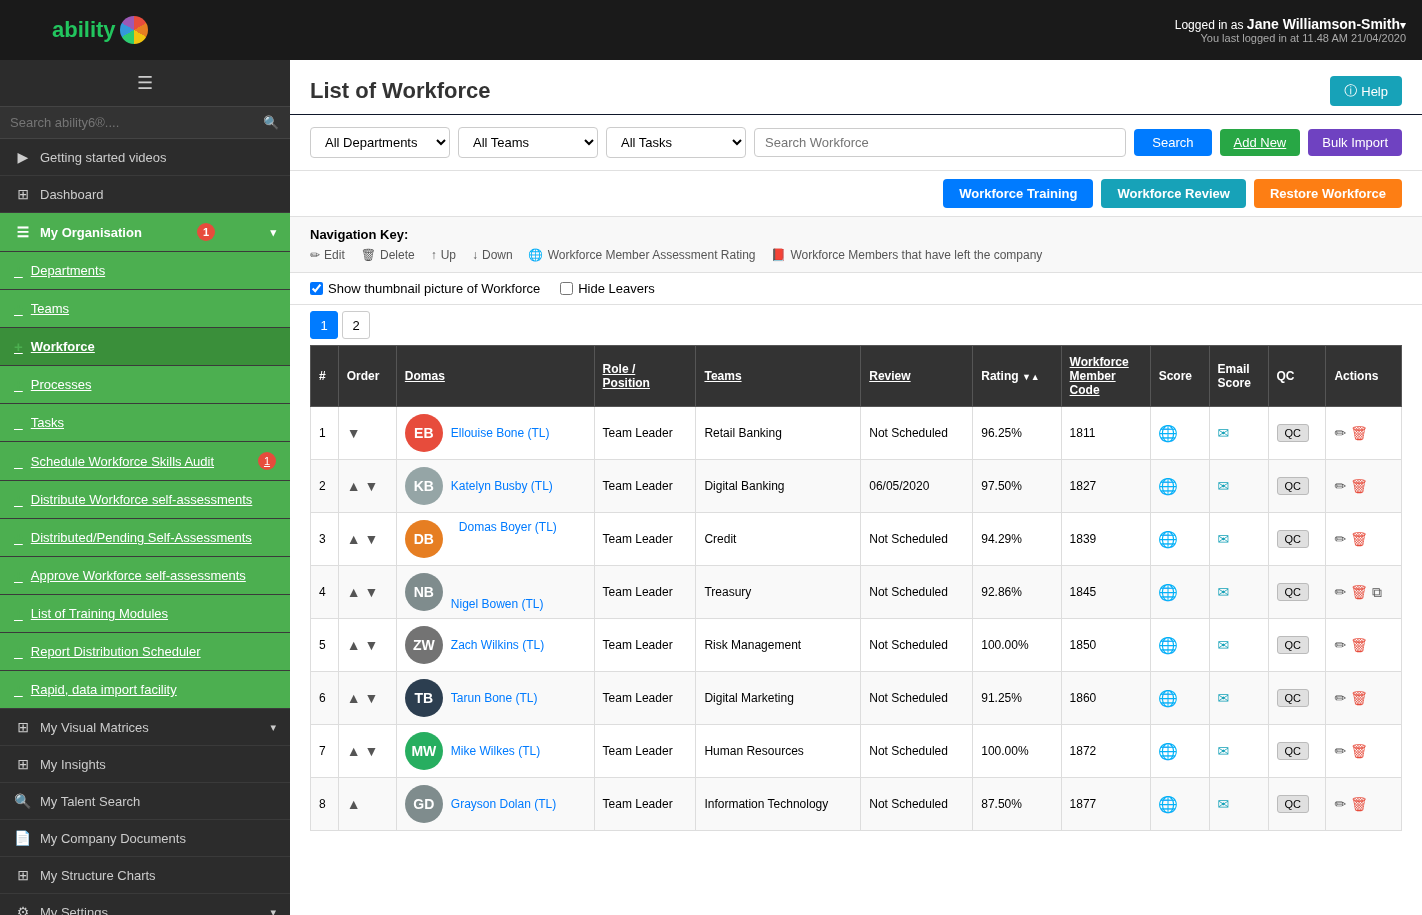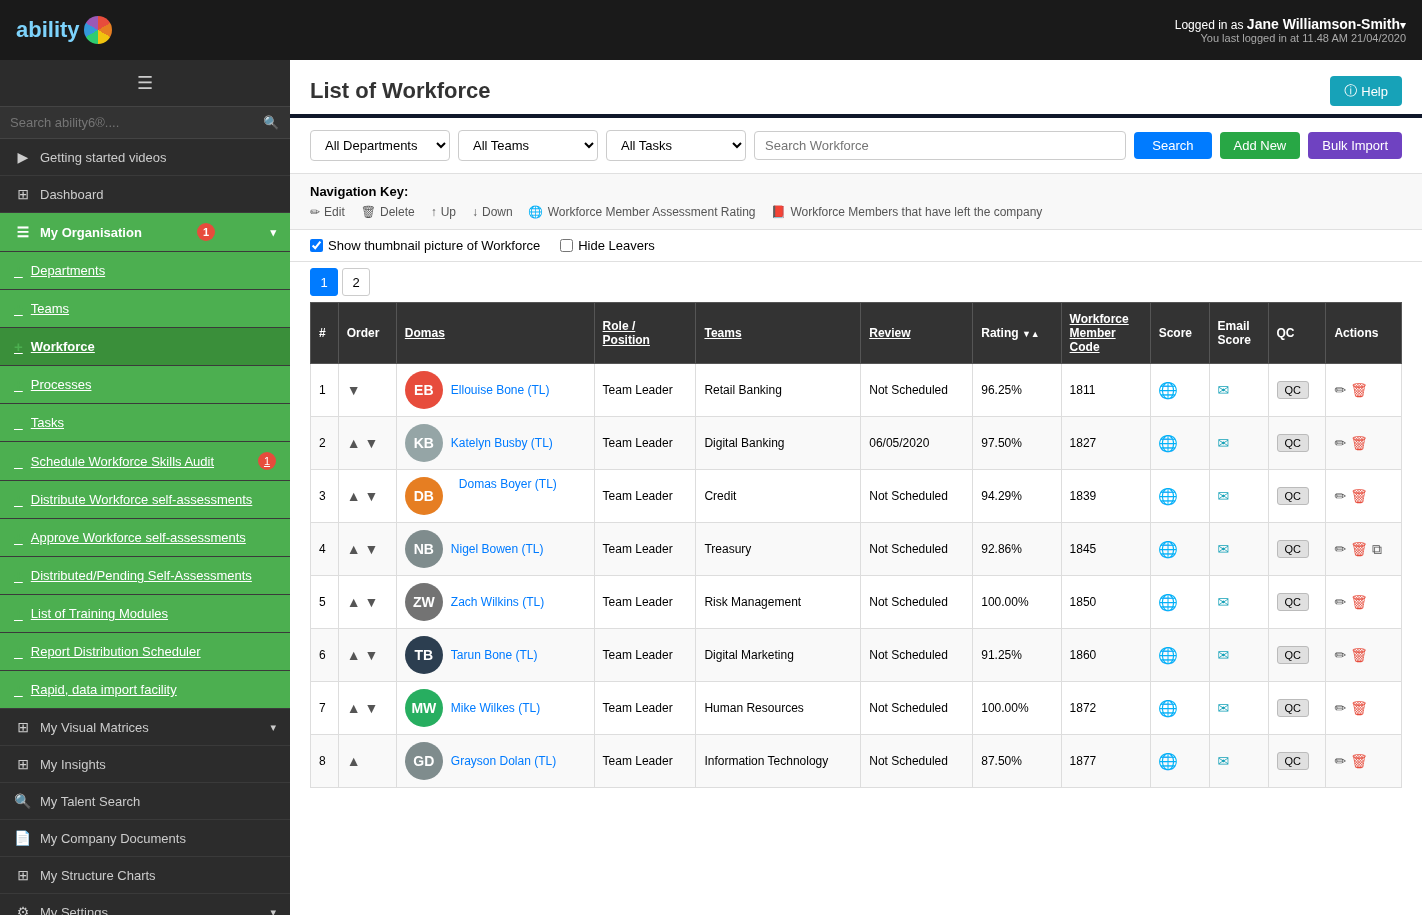--- a/index.html
+++ b/index.html
@@ -23,30 +23,30 @@
     .sidebar-item { padding: 10px 14px; color: #ccc; cursor: pointer; display: flex; align-items: center; gap: 8px; border-bottom: 1px solid #3a3a3a; font-size: 13px; }
     .sidebar-item.active { background: #4caf50; color: #fff; font-weight: bold; }
     .sidebar-item.green { background: #4caf50; color: #fff; text-decoration: underline; }
     .sidebar-item .badge { background: #e74c3c; color: #fff; border-radius: 50%; width: 18px; height: 18px; display: inline-flex; align-items: center; justify-content: center; font-size: 11px; margin-left: auto; }
     .sidebar-item .icon { font-size: 14px; width: 18px; text-align: center; }
     .sidebar-item .plus { color: #4caf50; font-weight: bold; font-size: 15px; }
     .sidebar-item .chevron { margin-left: auto; font-size: 11px; }
 
     
     .main { flex: 1; overflow-y: auto; background: #fff; }
-    .main-header { padding: 16px 20px 8px; display: flex; align-items: center; justify-content: space-between; border-bottom: 4px solid #0f172a; }
+    .main-header { padding: 16px 20px 8px; display: flex; align-items: center; justify-content: space-between; border-bottom: 1px solid #0f172a; }
     .main-title { font-size: 22px; font-weight: bold; color: #333; }
     .help-btn { background: #17a2b8; color: #fff; border: none; padding: 6px 14px; border-radius: 4px; cursor: pointer; font-size: 13px; display: flex; align-items: center; gap: 4px; }
 
     
     .filter-bar { padding: 12px 20px; display: flex; align-items: center; gap: 8px; border-bottom: 1px solid #e0e0e0; flex-wrap: wrap; }
     .filter-select { padding: 6px 10px; border: 1px solid #ccc; border-radius: 4px; font-size: 13px; background: #fff; cursor: pointer; min-width: 140px; }
     .search-input { padding: 6px 10px; border: 1px solid #ccc; border-radius: 4px; font-size: 13px; flex: 1; min-width: 160px; }
     .search-btn { background: #007bff; color: #fff; border: none; padding: 6px 18px; border-radius: 4px; cursor: pointer; font-size: 13px; }
-    .add-btn { background: #28a745; color: #fff; border: none; padding: 6px 14px; border-radius: 4px; cursor: pointer; font-size: 13px; margin-left: auto; }
+    .add-btn { background: #28a745; color: #fff; border: none; padding: 6px 14px; border-radius: 4px; cursor: pointer; font-size: 13px; margin-left: auto; text-decoration: underline; }
     .bulk-btn { background: #6f42c1; color: #fff; border: none; padding: 6px 14px; border-radius: 4px; cursor: pointer; font-size: 13px; }
 
     
     .action-bar { padding: 8px 20px; display: flex; gap: 8px; justify-content: flex-end; border-bottom: 1px solid #e0e0e0; }
     .wf-training-btn { background: #007bff; color: #fff; border: none; padding: 7px 16px; border-radius: 4px; cursor: pointer; font-size: 13px; font-weight: bold; }
     .wf-review-btn { background: #17a2b8; color: #fff; border: none; padding: 7px 16px; border-radius: 4px; cursor: pointer; font-size: 13px; font-weight: bold; }
     .restore-btn { background: #fd7e14; color: #fff; border: none; padding: 7px 16px; border-radius: 4px; cursor: pointer; font-size: 13px; font-weight: bold; }
 
     
     .nav-key { padding: 10px 20px; background: #f8f8f8; border-bottom: 1px solid #e0e0e0; }
@@ -83,21 +83,21 @@
     .act-icon.copy { color: #555; }
     .rating-icon { color: #17a2b8; font-size: 16px; cursor: pointer; }
     .email-icon { color: #17a2b8; font-size: 14px; }
     .sort-icons { display: inline-flex; flex-direction: column; font-size: 9px; line-height: 1; }
   </style>
 </head>
 <body>
 
 <div class="topbar">
   <div class="logo">
-    <span style="font-size:22px;font-weight:bold;color:#7dd3fc;">ability</span>
+    <span style="font-size:22px;font-weight:bold;color:#22c55e;margin-left:36px;">ability</span>
     <span class="logo-circle"></span>
   </div>
   <div class="topbar-right">
     <div>
       <span>Logged in as</span>
       <strong style="cursor:pointer;">Jane Williamson-Smith</strong>▾
     </div>
     <div style="font-size:11px;color:#aaa;">You last logged in at 11.48 AM 21/04/2020</div>
   </div>
 </div>
@@ -149,25 +149,25 @@
       <span class="plus">+</span>
       <span>Schedule Workforce Skills Audit</span>
       <span class="badge">1</span>
     </div>
     <div class="sidebar-item green">
       <span class="plus">+</span>
       <span>Distribute Workforce self-assessments</span>
     </div>
     <div class="sidebar-item green">
       <span class="plus">+</span>
+      <span>Distributed/Pending Self-Assessments</span>
+    </div>
+    <div class="sidebar-item green">
+      <span class="plus">+</span>
       <span>Approve Workforce self-assessments</span>
-    </div>
-    <div class="sidebar-item green">
-      <span class="plus">+</span>
-      <span>Distributed/Pending Self-Assessments</span>
     </div>
     <div class="sidebar-item green">
       <span class="plus">+</span>
       <span>List of Training Modules</span>
     </div>
     <div class="sidebar-item green">
       <span class="plus">+</span>
       <span>Report Distribution Scheduler</span>
     </div>
     <div class="sidebar-item green">
@@ -222,20 +222,25 @@
       </select>
       <select class="filter-select">
         <option>All Tasks</option>
       </select>
       <input class="search-input" placeholder="Search Workforce" style="">
       <button class="search-btn">Search</button>
       <button class="add-btn">Add New</button>
       <button class="bulk-btn">Bulk Import</button>
     </div>
 
+    <div class="action-bar">
+      <button class="wf-training-btn">Workforce Training</button>
+      <button class="wf-review-btn">Workforce Review</button>
+      <button class="restore-btn">Restore Workforce</button>
+    </div>
 
     <div class="nav-key">
       <div class="nav-key-title">Navigation Key:</div>
       <div class="nav-key-items">
         <span><span>✏</span> Edit</span>
         <span><span>🗑</span> Delete</span>
         <span><span>↑</span> Up</span>
         <span><span>↓</span> Down</span>
         <span><span>🌐</span> Workforce Member Assessment Rating</span>
         <span><span style="color:#e74c3c;">📕</span> Workforce Members that have left the company</span>
@@ -387,21 +392,21 @@
   </tr>
             <tr>
     <td>4</td>
     <td>
       <div class="order-cell">
         <span style="cursor:pointer;font-size:14px;color:#555;">▲</span>
         <span style="cursor:pointer;font-size:14px;color:#555;">▼</span>
       </div>
     </td>
     <td>
-      <div style="display:flex;align-items:center;gap:8px;">
+      <div style="display:flex;align-items:flex-end;gap:8px;">
         <div class="avatar-placeholder" style="background:#7f8c8d;">NB</div>
         <a class="name-link">Nigel Bowen (TL)</a>
       </div>
     </td>
     <td>Team Leader</td>
     <td>Treasury</td>
     <td>Not Scheduled</td>
     <td>92.86%</td>
     <td>1845</td>
     <td>

